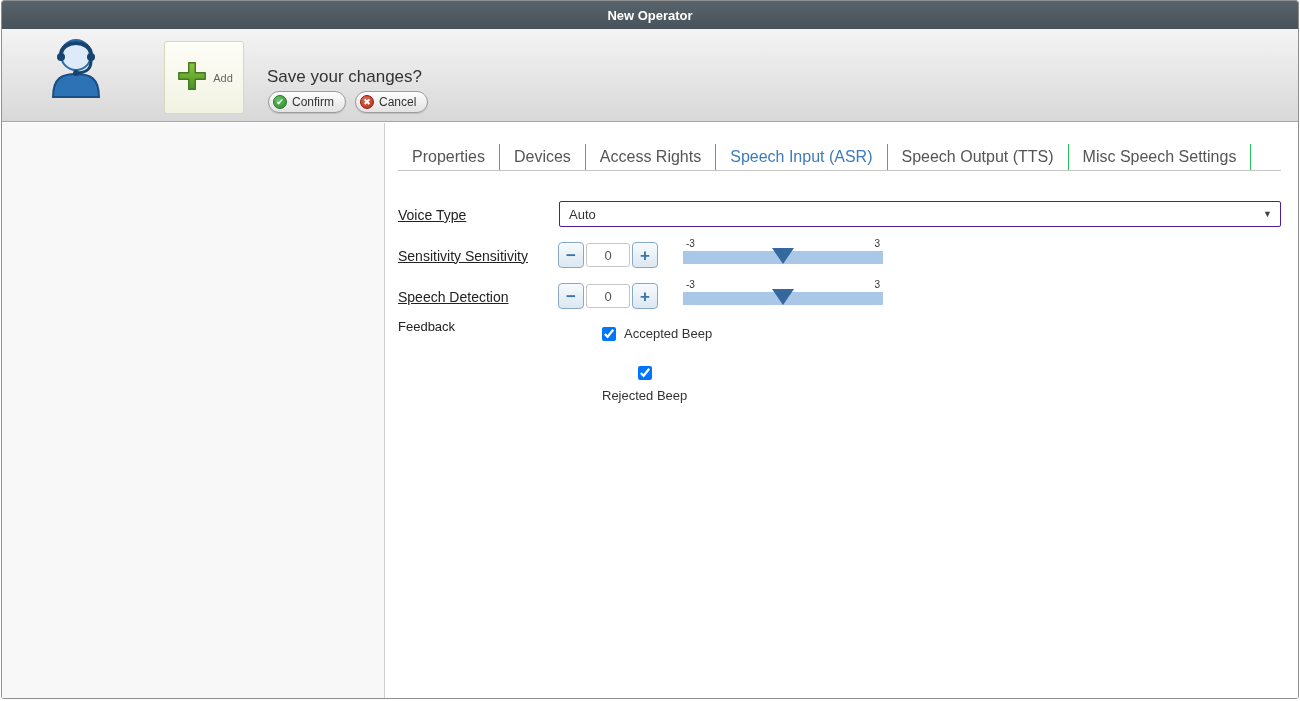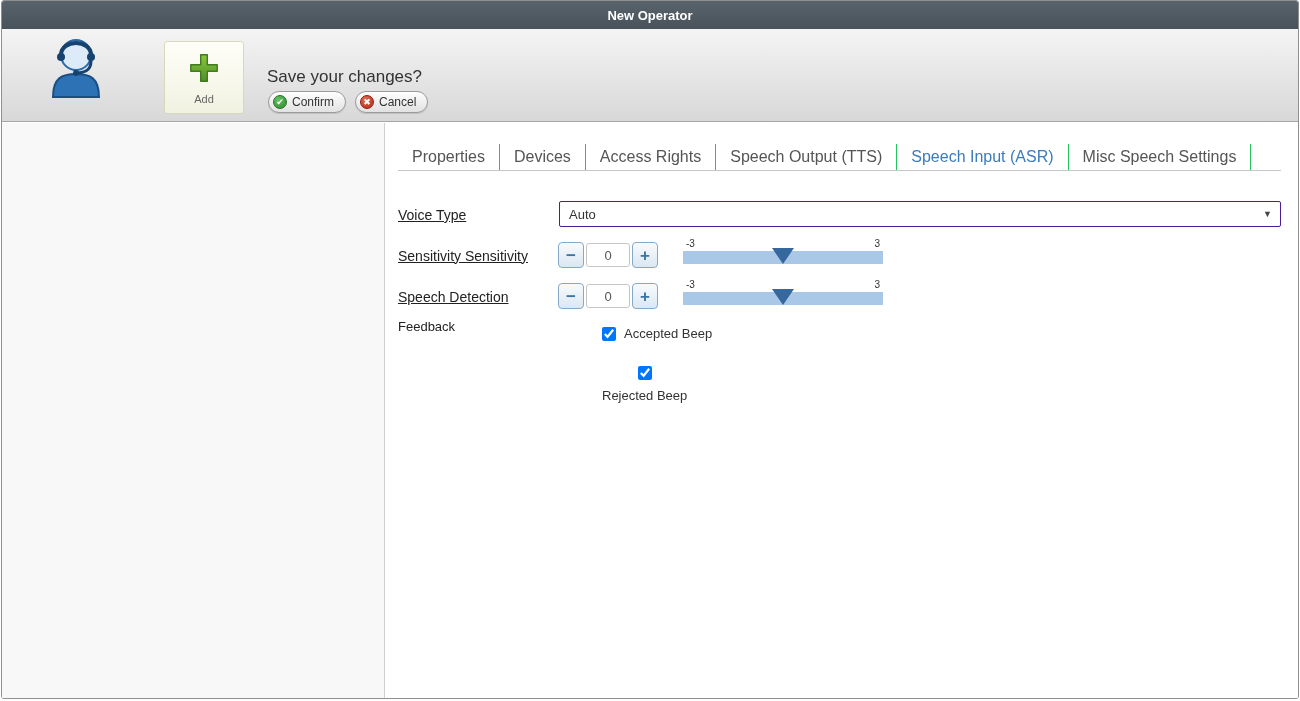--- a/index.html
+++ b/index.html
@@ -24,21 +24,21 @@
     position:absolute; left:0; top:28px; right:0; height:93px;
     background:linear-gradient(#f4f4f4,#d8d8d8);
     border-bottom:1px solid #a6a6a6;
   }
   .avatar { position:absolute; left:44px; top:2px; }
 
   .add-tile {
     position:absolute; left:162px; top:12px; width:80px; height:73px;
     background:linear-gradient(#fefef8,#f2f2e2);
     border:1px solid #d8d8bf; border-radius:3px;
-    display:flex; flex-direction:column; align-items:center; justify-content:center;
+    display:flex; align-items:center; justify-content:center;
     gap:4px; cursor:pointer;
   }
   .add-label { font-size:11px; color:#666; }
 
   .prompt-text { position:absolute; left:265px; top:20px; font-size:17px; color:#333;margin-top:18px; }
 
   .btn-row { position:absolute; left:266px; top:62px; display:flex; gap:9px; }
   .pill-btn {
     height:22px; border:1px solid #9b9b9b; border-radius:11px;
     background:linear-gradient(#fefefe,#e2e2e2);
@@ -175,22 +175,22 @@
 
   <div class="main">
     <div class="left-panel"></div>
 
     <div class="content">
 
       <div class="tabs">
         <div class="tab">Properties</div>
         <div class="tab">Devices</div>
         <div class="tab">Access Rights</div>
+        <div class="tab active">Speech Input (ASR)</div>
         <div class="tab">Speech Output (TTS)</div>
-        <div class="tab active">Speech Input (ASR)</div>
         <div class="tab">Misc Speech Settings</div>
       </div>
 
       <div class="row row-voice">
         <span class="field-label">Voice Type</span>
         <div class="select">
           <span class="select-value">Auto</span>
           <span class="select-arrow">▼</span>
         </div>
       </div>

